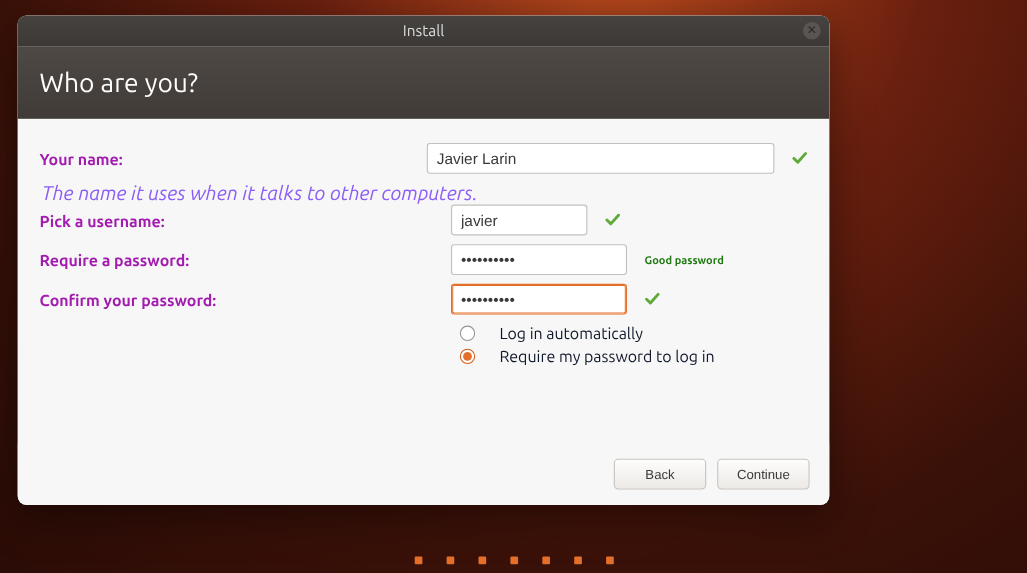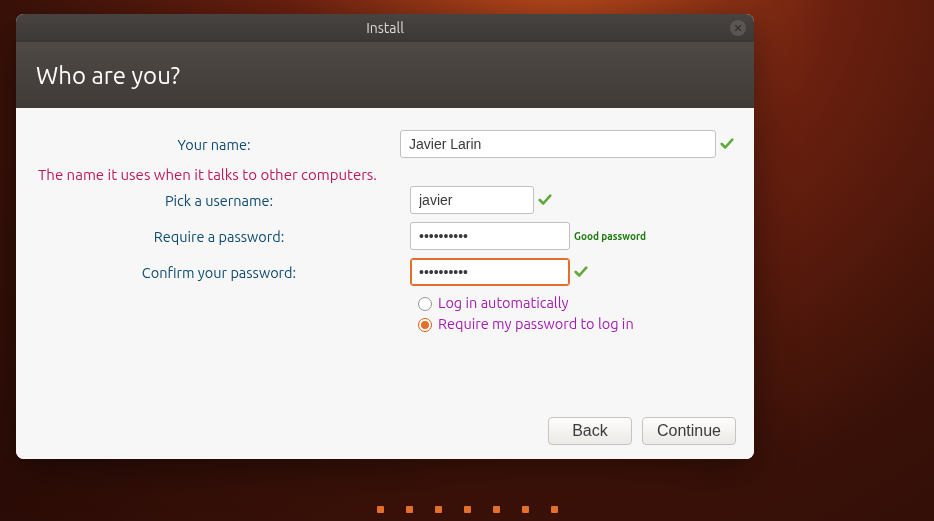--- a/index.html
+++ b/index.html
@@ -62,29 +62,30 @@
     color: #333;
   }
   .row {
     display: flex;
     align-items: center;
     margin-bottom: 8px;
     min-height: 28px;
   }
   .row .label {
     width: 374px;
-    text-align: center;
+    text-align: left;
     padding-right: 8px;
-    color: #0c4a6e;
+    color: #a21caf;
     font-size: 14.5px;
+    font-weight: bold;
   }
   .row .field {
     display: flex;
     align-items: center;
-    gap: 4px;
+    gap: 16px;
     justify-content: flex-end;
   }
   input[type=text], input[type=password] {
     height: 28px;
     border: 1px solid #c4bfbb;
     border-radius: 3px;
     padding: 0 8px;
     font-size: 14px;
     background: #fff;
     color: #3a3a3a;
@@ -102,41 +103,42 @@
     width: 14px; height: 14px;
     display: inline-block;
   }
   .check-icon svg { width: 14px; height: 14px; display:block; }
   .hint {
     height: 20px;
     display: flex;
   }
   .hint .label { }
   .hint .txt {
-    font-size: 15px;
-    color: #be185d;
+    font-size: 18px;
+    color: #8b5cf6;
     padding-top: 0;
     padding-left: 2px;
+    font-style: italic;
   }
   .strength {
     color: #1e7a10;
     font-weight: bold;
     font-size: 10px;
   }
   .radio-col {
     margin-left: 382px;
     margin-top: 6px;
   }
   .radio-col .opt {
     display: flex;
-    align-items: flex-end;
-    gap: 6px;
+    align-items: center;
+    gap: 22px;
     margin-bottom: 4px;
     font-size: 14.5px;
-    color: #a21caf;
+    color: #0f172a;
     cursor: pointer;
   }
   .radio {
     width: 14px; height: 14px;
     border: 1px solid #9a948f;
     border-radius: 50%;
     display: inline-flex;
     align-items: center; justify-content: center;
     background: #fff;
   }
@@ -158,21 +160,21 @@
     padding: 0 18px;
     background: #f7f7f7;
   }
   .btn {
     min-width: 84px;
     height: 28px;
     border: 1px solid #c9c3bf;
     border-radius: 4px;
     background: linear-gradient(#fdfdfc, #ece9e6);
     color: #3b3b3b;
-    font-size: 16px;
+    font-size: 12px;
     cursor: pointer;
     padding: 0 14px;
   }
   .progress-dots {
     position: absolute;
     left: 0; right: 0;
     bottom: 8px;
     display: flex;
     justify-content: center;
     gap: 22px;

